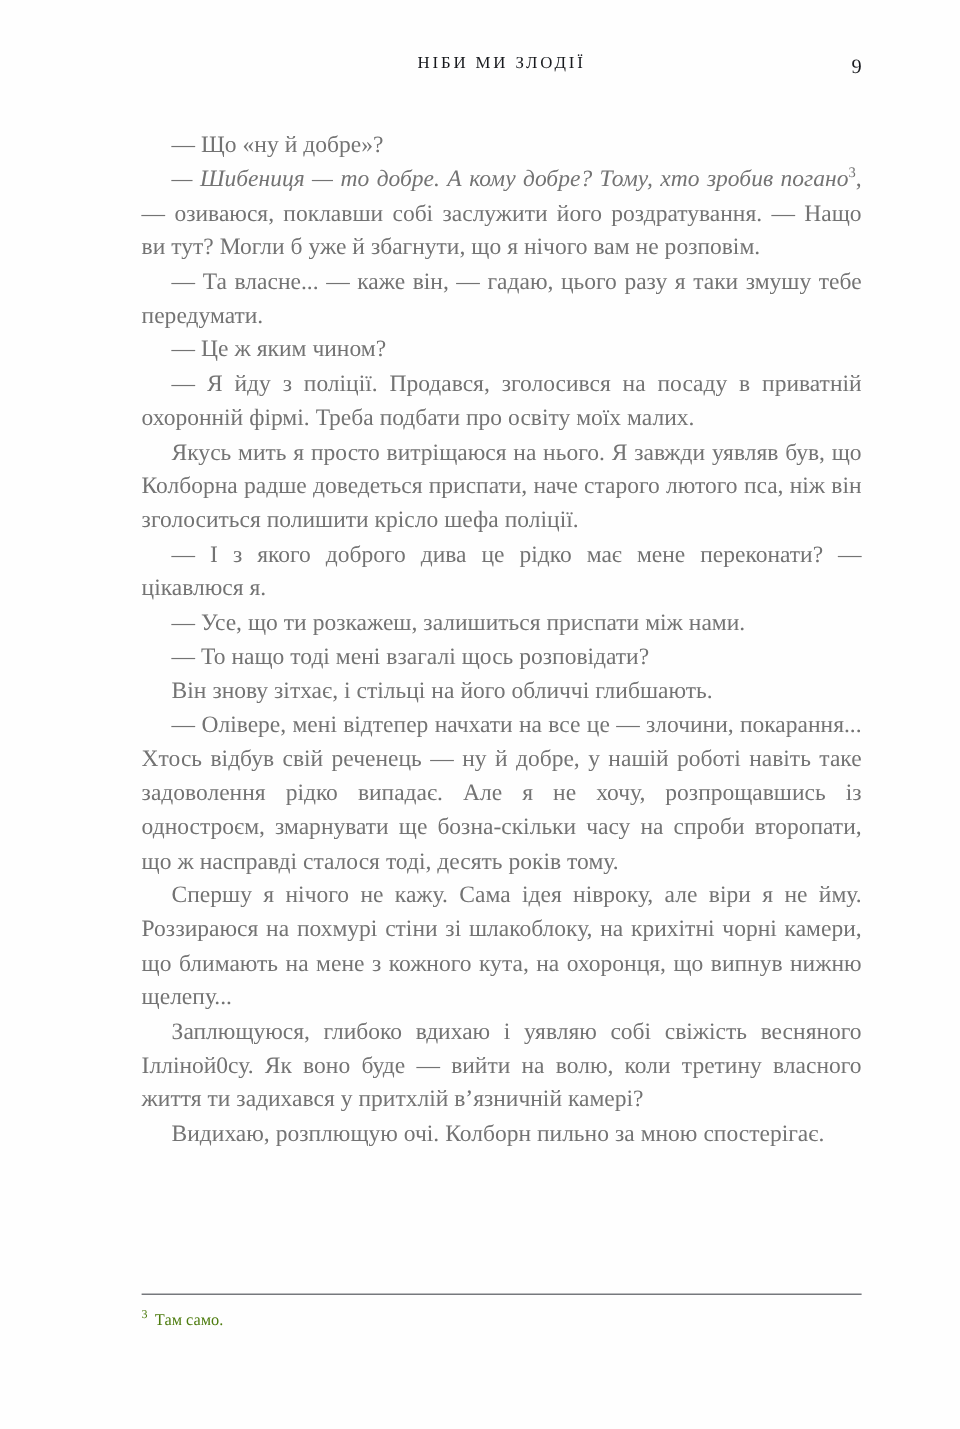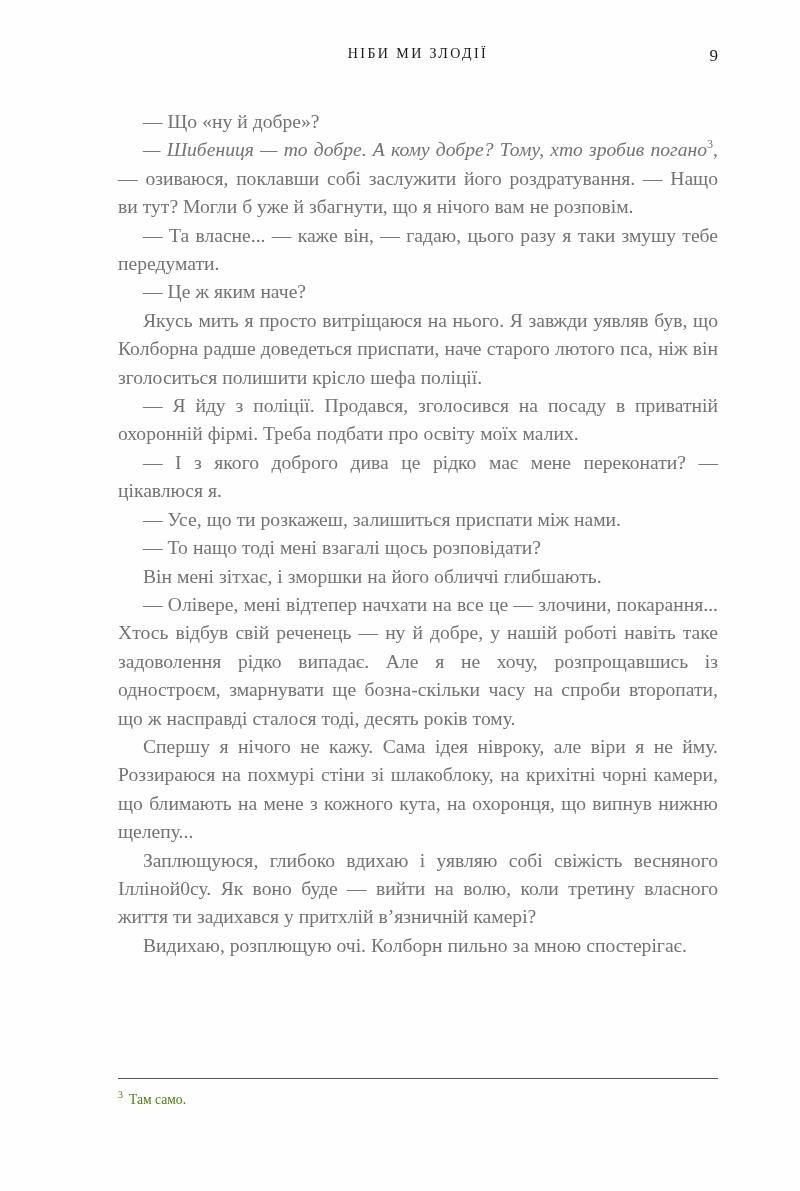--- a/index.html
+++ b/index.html
@@ -116,33 +116,33 @@
 
   <div class="text-block">
 
     <p class="para">— Що «ну й добре»?</p>
 
     <p class="para"><em>— Шибениця — то добре. А кому добре? Тому, хто зробив погано</em><sup class="fn-ref">3</sup><span>, — озиваюся, поклавши собі заслужити його роздратування. — Нащо ви тут? Могли б уже й збагнути, що я нічого вам не розповім.</span></p>
 
     <p class="para">— Та власне... — каже він, — гадаю, цього разу я таки змушу тебе передумати.</p>
 
 
-    <p class="para">— Це ж яким наче?</p>
+    <p class="para">— Це ж яким чином?</p>
+
+    <p class="para">— Я йду з поліції. Продався, зголосився на посаду в приватній охоронній фірмі. Треба подбати про освіту моїх малих.</p>
 
     <p class="para">Якусь мить я просто витріщаюся на нього. Я завжди уявляв був, що Колборна радше доведеться приспати, наче старого лютого пса, ніж він зголоситься полишити крісло шефа поліції.</p>
-
-    <p class="para">— Я йду з поліції. Продався, зголосився на посаду в приватній охоронній фірмі. Треба подбати про освіту моїх малих.</p>
 
     <p class="para">— І з якого доброго дива це рідко має мене переконати? — цікавлюся я.</p>
 
     <p class="para">— Усе, що ти розкажеш, залишиться приспати між нами.</p>
 
     <p class="para">— То нащо тоді мені взагалі щось розповідати?</p>
 
-    <p class="para">Він мені зітхає, і зморшки на його обличчі глибшають.</p>
+    <p class="para">Він знову зітхає, і стільці на його обличчі глибшають.</p>
 
     <p class="para">— Олівере, мені відтепер начхати на все це — злочини, покарання... Хтось відбув свій реченець — ну й добре, у нашій роботі навіть таке задоволення рідко випадає. Але я не хочу, розпрощавшись із одностроєм, змарнувати ще бозна-скільки часу на спроби второпати, що ж насправді сталося тоді, десять років тому.</p>
 
     <p class="para">Спершу я нічого не кажу. Сама ідея нівроку, але віри я не йму. Роззираюся на похмурі стіни зі шлакоблоку, на крихітні чорні камери, що блимають на мене з кожного кута, на охоронця, що випнув нижню щелепу...</p>
 
     <p class="para">Заплющуюся, глибоко вдихаю і уявляю собі свіжість весняного Ілліной0су. Як воно буде — вийти на волю, коли третину власного життя ти задихався у притхлій в’язничній камері?</p>
 
     <p class="para">Видихаю, розплющую очі. Колборн пильно за мною спостерігає.</p>
 
   </div>

